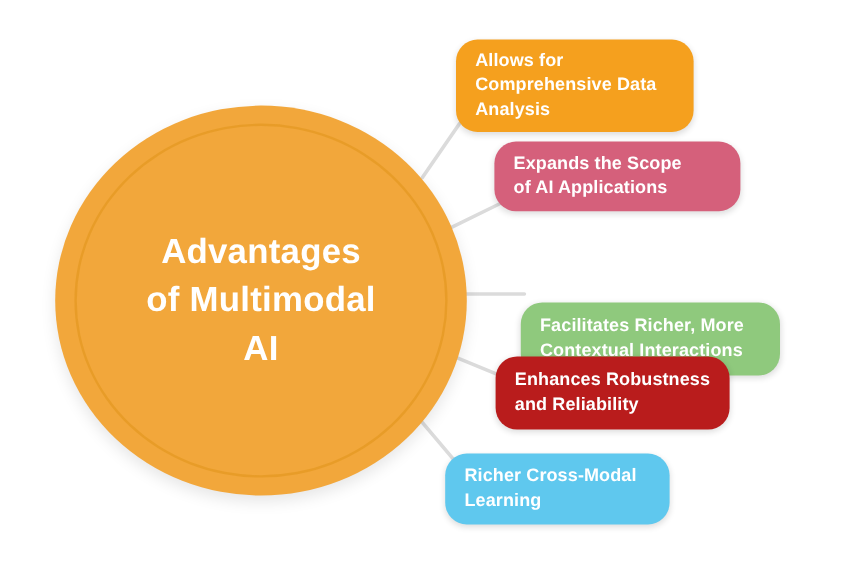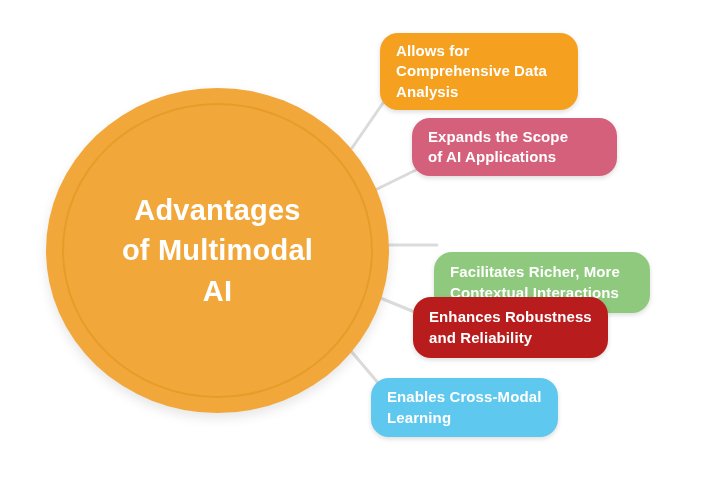--- a/index.html
+++ b/index.html
@@ -111,17 +111,17 @@
     <div class="advantage-label">Facilitates Richer, More
 Contextual Interactions</div>
   </div>
 
   <div class="advantage-box box-4" style="background: #b91c1c;">
     <div class="advantage-label">Enhances Robustness
 and Reliability</div>
   </div>
 
   <div class="advantage-box box-5" style="background: rgb(95, 200, 238);">
-    <div class="advantage-label">Enables Cross-Modal
+    <div class="advantage-label">Richer Cross-Modal
 Learning</div>
   </div>
 
 </div>
 
 </body></html>

